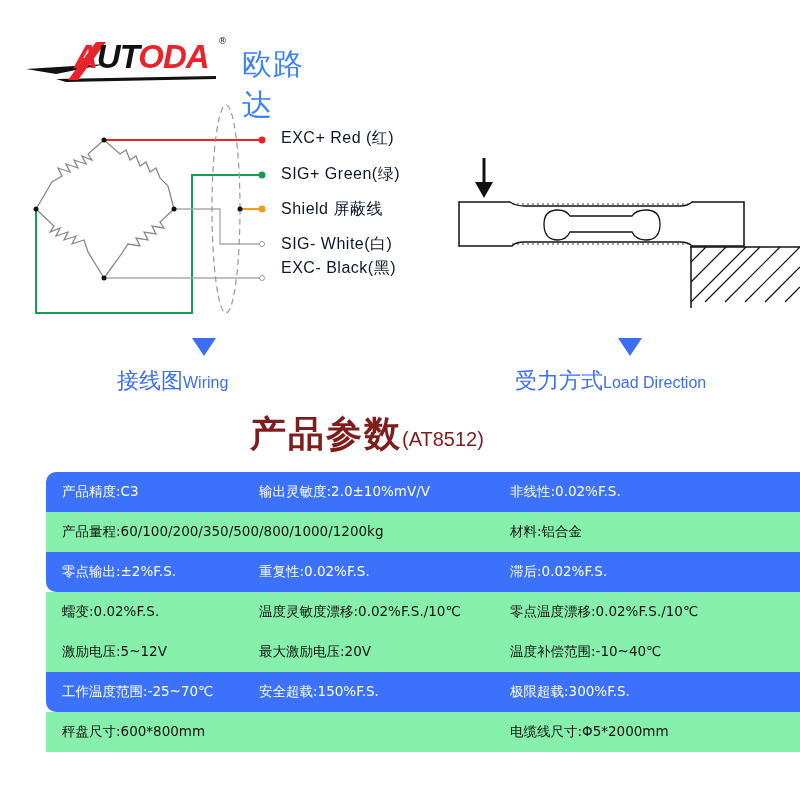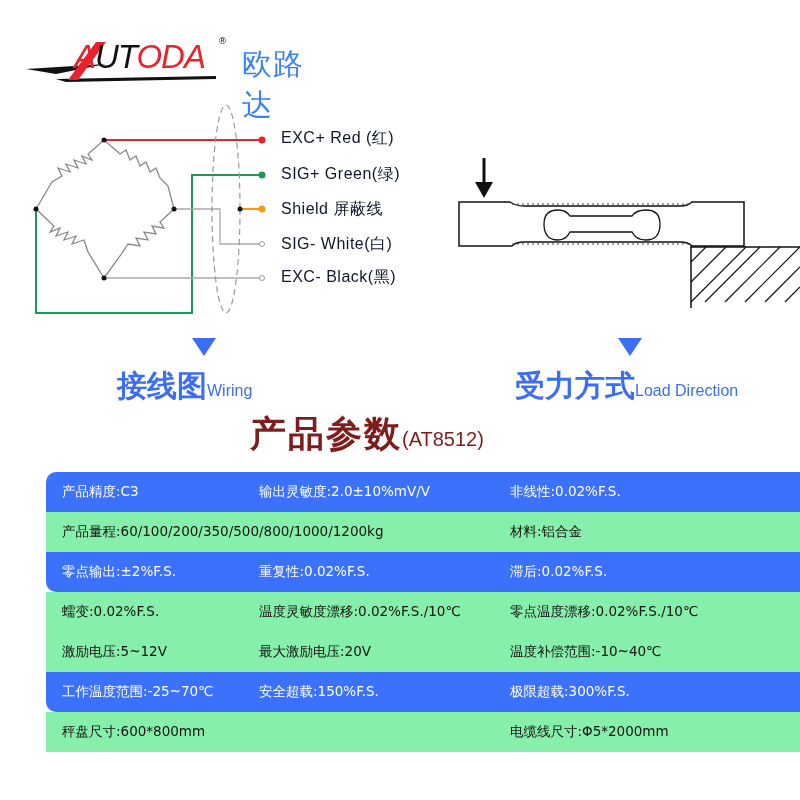--- a/index.html
+++ b/index.html
@@ -3,21 +3,21 @@
 <meta charset="utf-8">
 <style>
   * { margin: 0; padding: 0; box-sizing: border-box; }
   html, body { width: 800px; height: 800px; background: #ffffff; overflow: hidden; }
   body { position: relative; font-family: "DejaVu Sans", "Liberation Sans", sans-serif; color: #222; }
 
   
   .logo { position: absolute; left: 26px; top: 36px; height: 50px; width: 300px; }
   .logo-text {
     position: absolute; left: 48px; top: 2px;
-    font-family: "Liberation Sans", sans-serif; font-weight: normal; font-style: italic;
+    font-family: "Liberation Sans", sans-serif; font-weight: bold; font-style: italic;
     font-size: 33px; letter-spacing: -1px; line-height: 38px;
   }
   .logo-text .red { color: #e8232b; }
   .logo-text .blk { color: #111; }
   .logo-reg { position: absolute; left: 192px; top: 0px; font-size: 9px; color: #222; }
   .logo-cn {
     position: absolute; left: 216px; top: 8px; font-size: 30px; color: #3b82f6;
     font-family: "DejaVu Sans", sans-serif; letter-spacing: 1px;
   }
   .logo-svg { position: absolute; left: 0; top: 0; }
@@ -28,21 +28,21 @@
   .wire-label {
     position: absolute; left: 0; white-space: nowrap;
     font-family: "Liberation Sans", sans-serif; font-size: 16px; color: #0f172a; letter-spacing: 0.5px;
   }
 
   
   .load-svg { position: absolute; left: 440px; top: 140px; }
 
   
   .caption { position: absolute; color: #3b6ef5; white-space: nowrap; }
-  .caption .cn { font-size: 30px; font-weight: bold; }
+  .caption .cn { font-size: 22px; font-weight: normal; }
   .caption .en { font-size: 16px; font-family: "Liberation Sans", sans-serif; text-align: center; }
   .tri {
     position: absolute; width: 0; height: 0;
     border-left: 12px solid transparent; border-right: 12px solid transparent;
     border-top: 18px solid #3b6ef5;
   }
 
   
   .params-title { position: absolute; left: 250px; top: 410px; color: #7f1d1d; white-space: nowrap; }
   .params-title .cn { font-size: 36px; font-weight: bold; letter-spacing: 2px; }
@@ -113,21 +113,21 @@
   <circle cx="262" cy="209" r="3.5" fill="#f39a1e"></circle>
   <circle cx="262" cy="244" r="2.5" fill="#fff" stroke="#999" stroke-width="1"></circle>
   <circle cx="262" cy="278" r="2.5" fill="#fff" stroke="#999" stroke-width="1"></circle>
 </svg>
 
 <div class="wire-labels">
   <span class="wire-label" style="top:2px">EXC+ Red (红)</span>
   <span class="wire-label" style="top:38px">SIG+ Green(绿)</span>
   <span class="wire-label" style="top:73px">Shield  屏蔽线</span>
   <span class="wire-label" style="top:108px">SIG- White(白)</span>
-  <span class="wire-label" style="top:141px">EXC- Black(黑)</span>
+  <span class="wire-label" style="top:132px">EXC- Black(黑)</span>
 </div>
 
 <svg class="load-svg" width="360" height="180" viewBox="0 0 360 180">
 
   <line x1="44" y1="18" x2="44" y2="44" stroke="#111" stroke-width="3"></line>
   <polygon points="35,42 53,42 44,58" fill="#111"></polygon>
 
   <path d="M19,62 L70,62 Q76,66 84,66 L240,66 Q248,66 252,62 L304,62 L304,106 L252,106 Q248,102 240,102 L84,102 Q76,102 72,106 L19,106 Z" fill="#fff" stroke="#111" stroke-width="1.5"></path>
   <line x1="72" y1="64" x2="250" y2="64" stroke="#444" stroke-width="1" stroke-dasharray="2,3"></line>
   <line x1="72" y1="104" x2="250" y2="104" stroke="#444" stroke-width="1" stroke-dasharray="2,3"></line>

